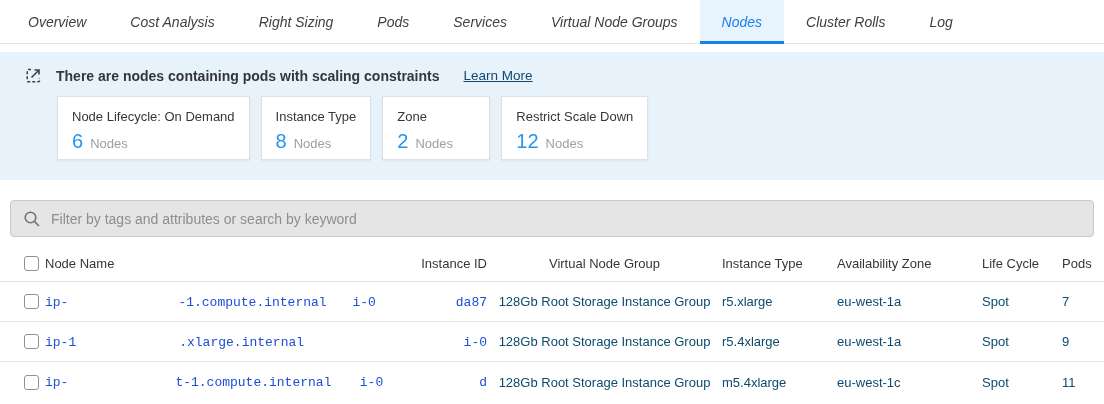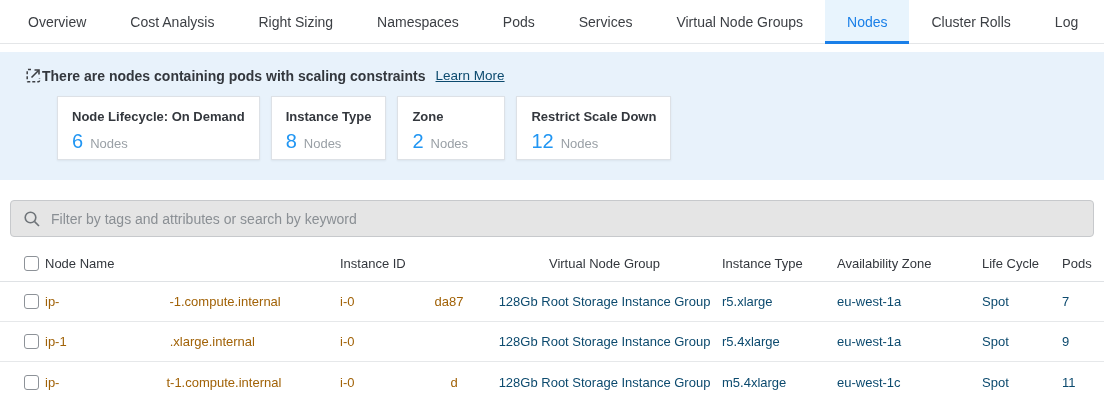--- a/index.html
+++ b/index.html
@@ -3,72 +3,71 @@
 <meta charset="utf-8">
 <style>
   * { margin:0; padding:0; box-sizing:border-box; }
   html,body { width:1104px; height:404px; background:#fff; overflow:hidden;
     font-family:"Liberation Sans", sans-serif; color:#38393d; }
 
   
   .tabbar { display:flex; align-items:stretch; height:44px; border-bottom:1px solid #e4e6e8;
     padding-left:6px; background:#fff; }
   .tab { display:flex; align-items:center; padding:0 22px; font-size:14px; color:#3c3f44;
-    cursor:pointer; position:relative; white-space:nowrap; }
+    cursor:pointer; position:relative; white-space:nowrap;font-style:italic; }
   .tab.active { background:#e8f4fd; color:#1a7fe8; }
   .tab.active::after { content:""; position:absolute; left:0; right:0; bottom:-1px; height:3px; background:#1a7fe8; }
 
   
   .banner { background:#e8f2fb; margin-top:8px; padding:15px 0 20px 25px; height:128px; }
-  .banner-head { display:flex; align-items:center; gap:0; }
+  .banner-head { display:flex; align-items:center; gap:14px; }
   .banner-icon { width:17px; height:17px; flex:0 0 auto; }
   .banner-msg { font-size:14px; font-weight:700; color:#33373d; }
   .banner-link { font-size:13.5px; color:#0c4a6e; text-decoration:underline; margin-left:10px; cursor:pointer; }
   .cards { display:flex; gap:11px; margin:12px 0 0 32px; }
   .card { background:#fff; border:1px solid #dde1e6; box-shadow:0 1px 2px rgba(0,0,0,.06);
     padding:12px 14px 10px 14px; height:64px; min-width:108px; cursor:pointer; }
-  .card-title { font-size:13px; font-weight:700; color:#33373d; white-space:nowrap; }
+  .card-title { font-size:13px; font-weight:400; color:#33373d; white-space:nowrap; }
   .card-line { margin-top:6px; display:flex; align-items:baseline; gap:7px; }
   .card-value { font-size:20px; color:#2196f3; }
   .card-unit { font-size:13px; color:#9aa0a6; }
 
   
   .searchbox { margin:20px 10px 0 10px; height:37px; border:1px solid #c7c9cc; border-radius:4px;
     display:flex; align-items:center; padding:0 12px; background:#e5e5e5; }
   .search-icon { width:18px; height:18px; margin-right:10px; flex:0 0 auto; }
   .searchbox input { border:none; outline:none; flex:1; font-size:14px; color:#3c3f44;
     font-family:"Liberation Sans", sans-serif; background:transparent; }
   .searchbox input::placeholder { color:#8a8f94; opacity:1; }
 
   
   .table { margin-top:9px; }
   .trow { display:flex; align-items:center; height:40px; border-bottom:1px solid #e6e8ea; font-size:13px; }
   .trow.head { font-weight:400; color:#33373d; height:36px; border-bottom:1px solid #dfe2e5; }
   .trow.last { border-bottom:none; }
   .col-check { width:45px; padding-left:24px; flex:0 0 auto; display:flex; align-items:center; }
   .checkbox { width:15px; height:15px; border:1px solid #8d9298; border-radius:3px; background:#fff; cursor:pointer; }
   .col-name  { width:295px; flex:0 0 auto; }
-  .col-id    { width:147px; flex:0 0 auto; }
+  .col-id    { width:147px; flex:0 0 auto;text-align:right; }
   .col-vng   { width:235px; flex:0 0 auto;text-align:center; }
   .col-itype { width:115px; flex:0 0 auto; }
   .col-az    { width:129px; flex:0 0 auto; }
   .col-lc    { width:96px;  flex:0 0 auto;padding-left:16px; }
   .col-pods  { flex:1; }
-  .link { color:#a16207; cursor:pointer; white-space:nowrap; }
+  .link { color:#1d4ed8; cursor:pointer; white-space:nowrap;font-family:Liberation Mono, monospace; }
   .gap { display:inline-block; }
   .cell { color:#0c4a6e; }
 </style>
 </head>
 <body>
 
 <div class="tabbar">
   <div class="tab">Overview</div>
   <div class="tab">Cost Analysis</div>
   <div class="tab">Right Sizing</div>
-  <div class="tab">Namespaces</div>
   <div class="tab">Pods</div>
   <div class="tab">Services</div>
   <div class="tab">Virtual Node Groups</div>
   <div class="tab active">Nodes</div>
   <div class="tab">Cluster Rolls</div>
   <div class="tab">Log</div>
 </div>
 
 <div class="banner">
   <div class="banner-head">

